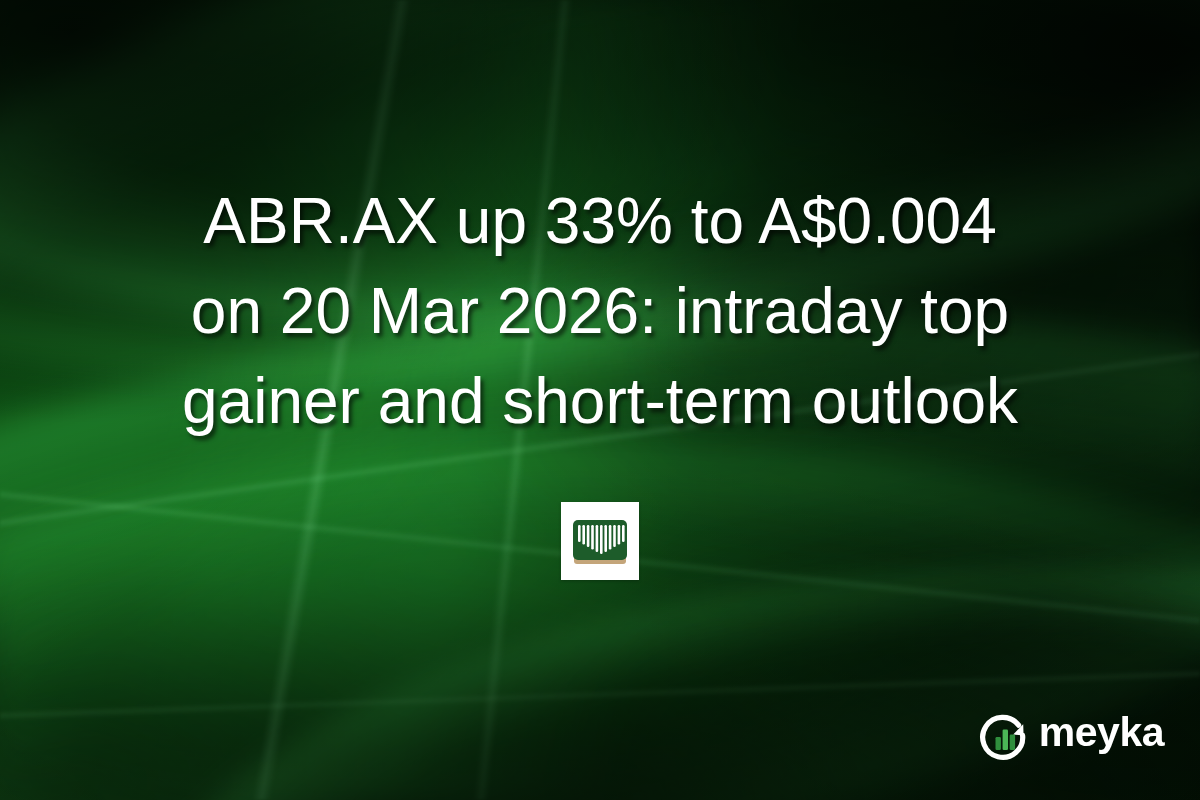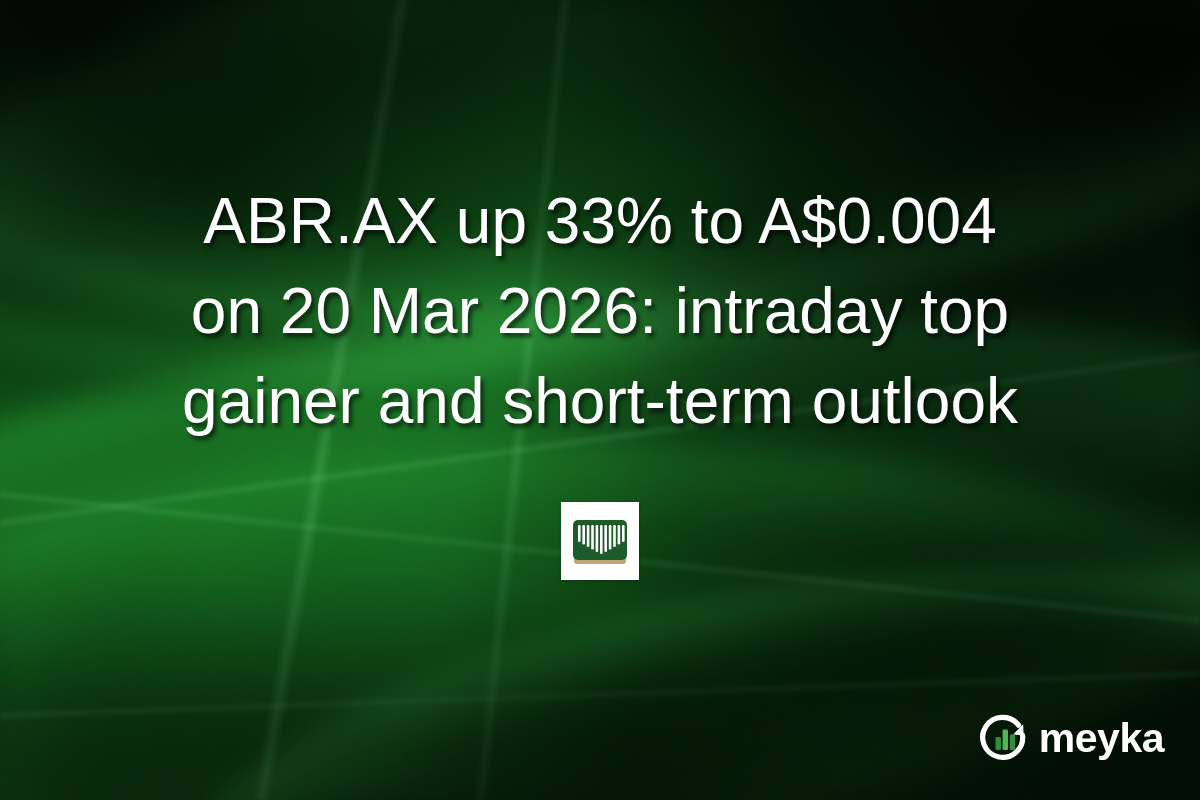--- a/index.html
+++ b/index.html
@@ -182,21 +182,21 @@
     box-shadow: 0 1px 3px rgba(0,0,0,0.25);
   }
   #article-icon svg { display: block; }
 
   
   #brand {
     position: absolute;
     right: 36px;
     bottom: 36px;
     display: flex;
-    align-items: center;
+    align-items: flex-start;
     gap: 9px;
   }
   #brand-mark { display: block; }
   #brand-name {
     color: #ffffff;
     font-family: "Liberation Sans", sans-serif;
     font-weight: 700;
     font-size: 41px;
     line-height: 1;
     letter-spacing: -0.5px;

